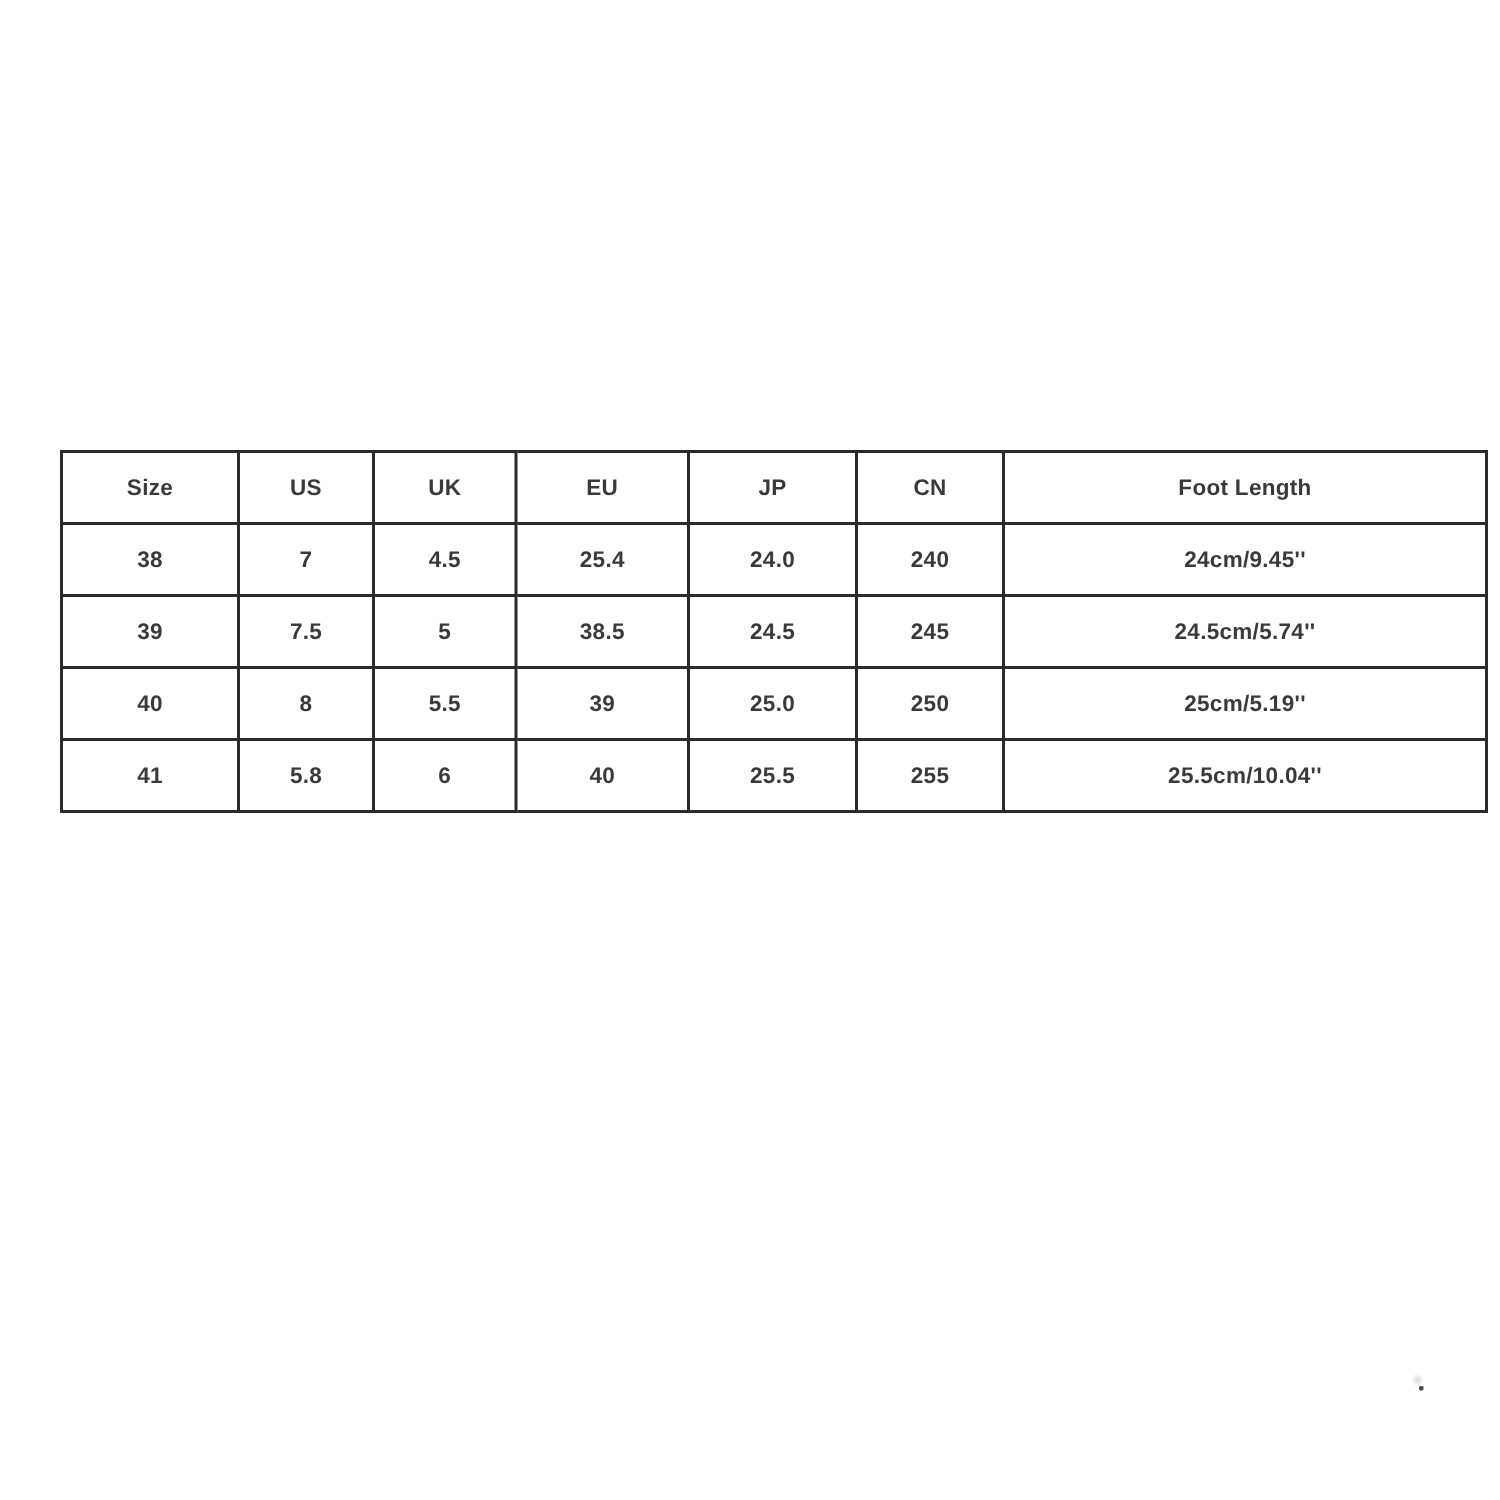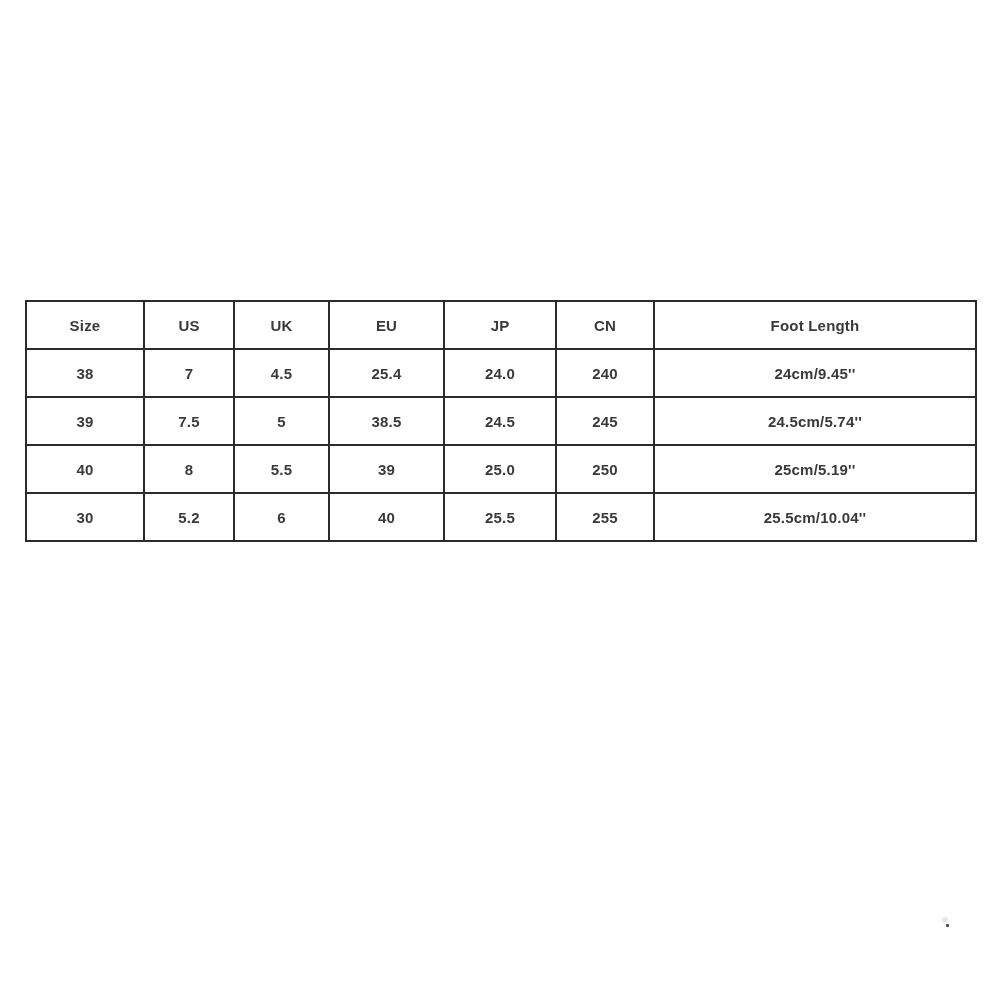--- a/index.html
+++ b/index.html
@@ -12,21 +12,21 @@
   }
   .canvas {
     position: relative;
     width: 1000px;
     height: 1000px;
     background: #ffffff;
     overflow: hidden;
   }
   table.size-chart {
     position: absolute;
-    left: 25px;
+    left: 40px;
     top: 300px;
     width: 950px;
     border-collapse: collapse;
     table-layout: fixed;
   }
   table.size-chart th,
   table.size-chart td {
     border: 2px solid #2b2b2b;
     height: 46px;
     text-align: center;
@@ -113,22 +113,22 @@
       <tr>
         <td>40</td>
         <td>8</td>
         <td>5.5</td>
         <td>39</td>
         <td>25.0</td>
         <td>250</td>
         <td>25cm/5.19''</td>
       </tr>
       <tr>
-        <td>30</td>
-        <td>5.2</td>
+        <td>41</td>
+        <td>5.8</td>
         <td>6</td>
         <td>40</td>
         <td>25.5</td>
         <td>255</td>
         <td>25.5cm/10.04''</td>
       </tr>
     </tbody>
   </table>
 
   <div class="artifact-mark">

